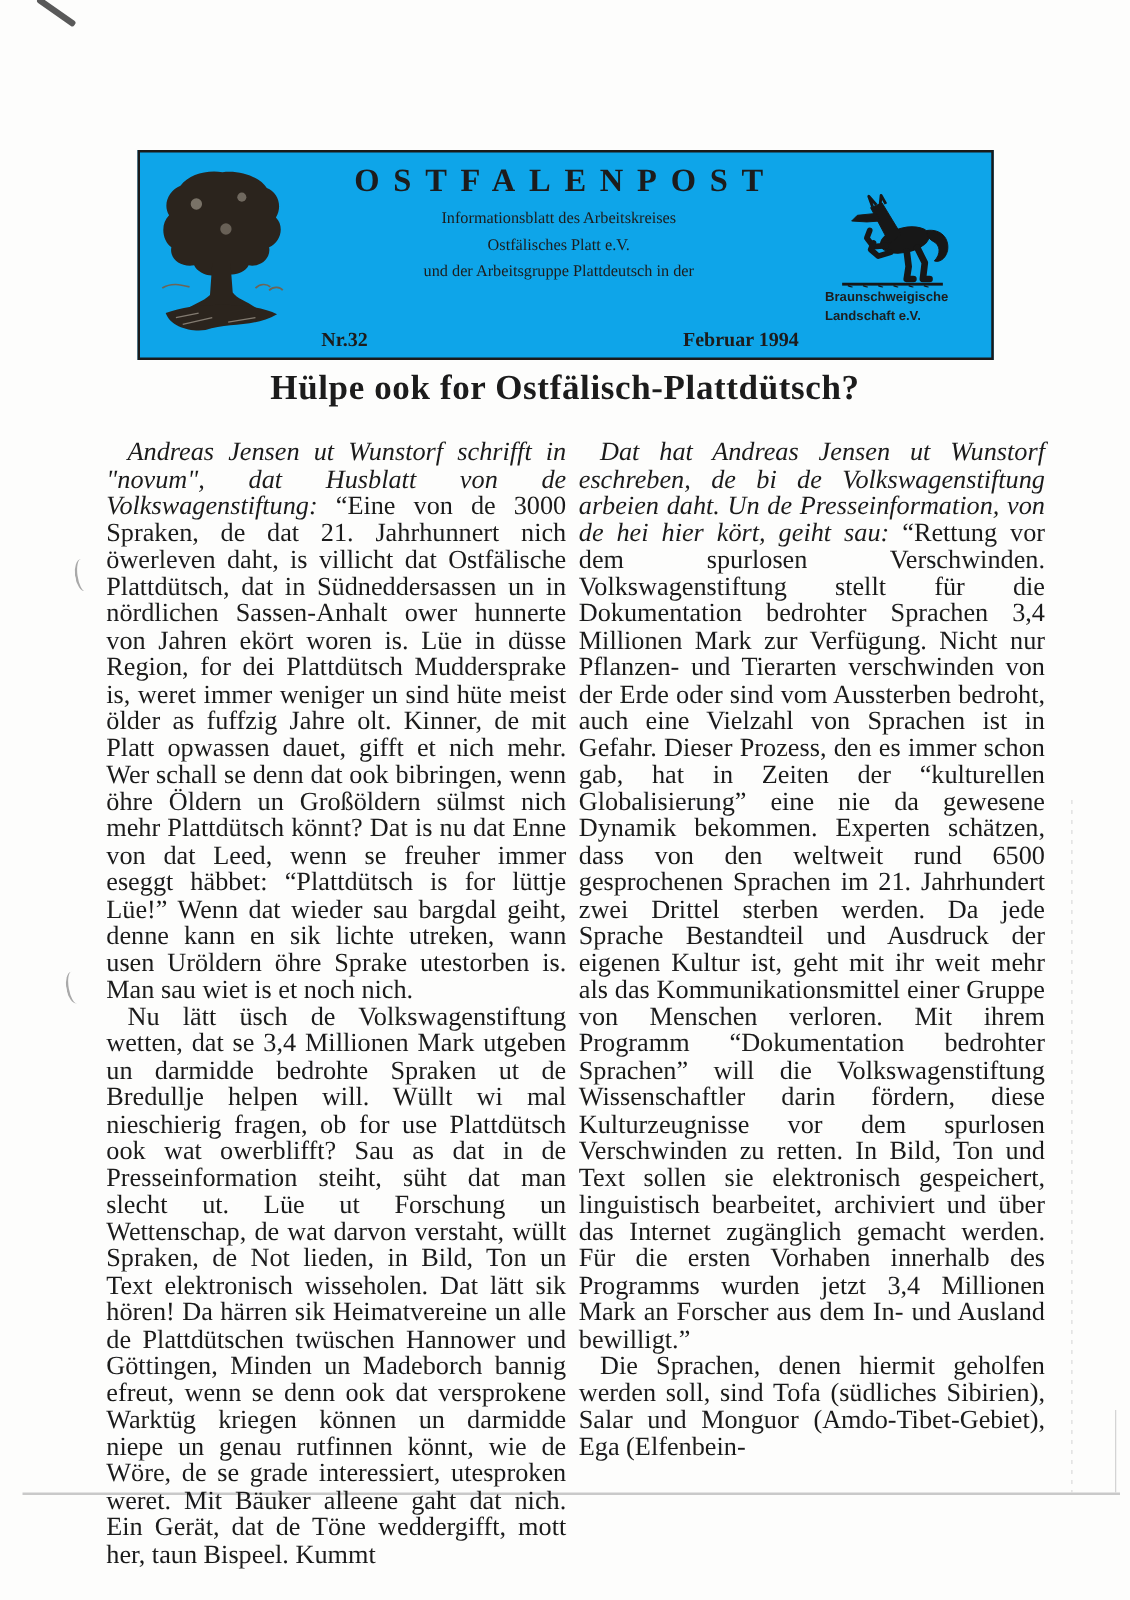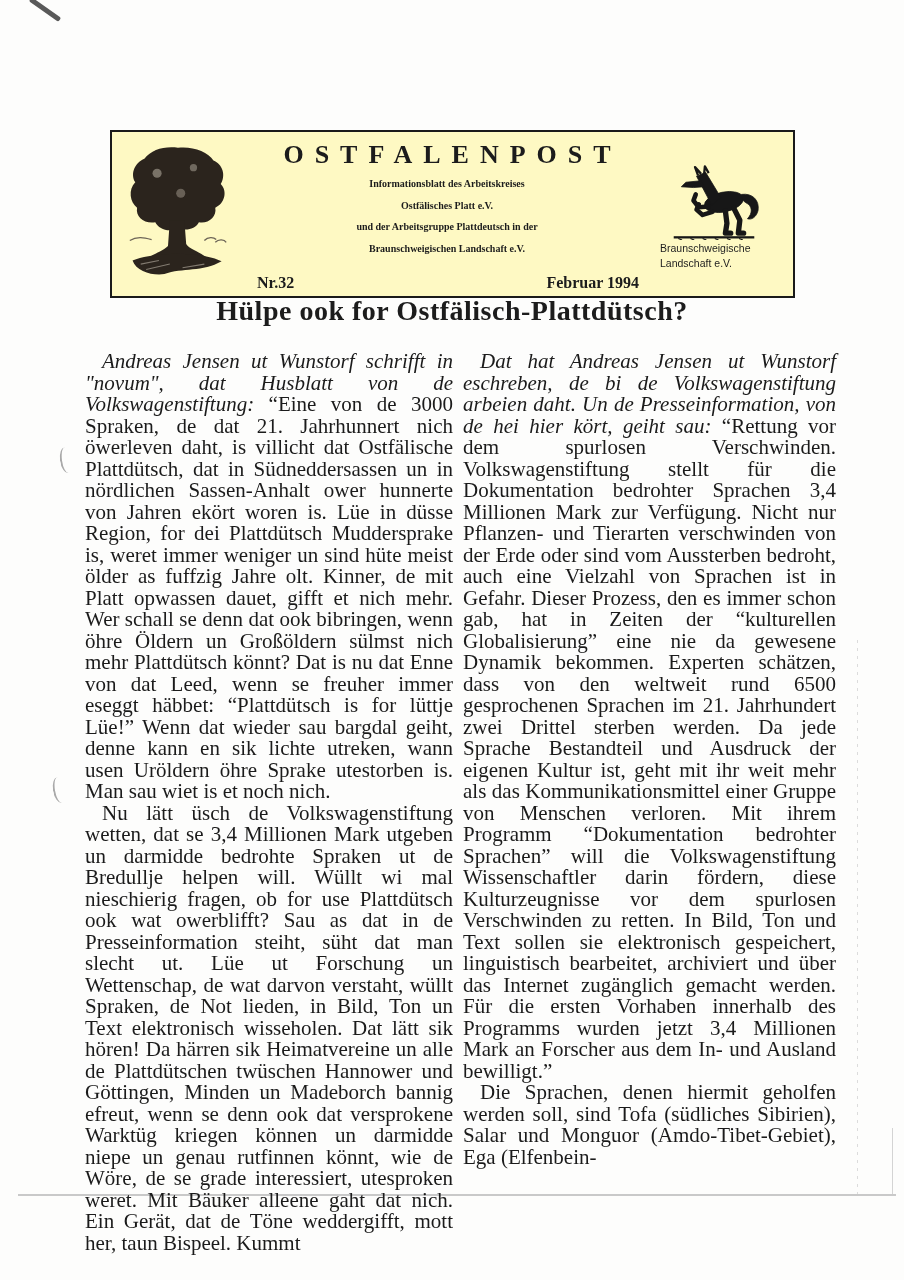--- a/index.html
+++ b/index.html
@@ -1,31 +1,31 @@
 <!DOCTYPE html>
 <html><head>
 <meta charset="utf-8">
 <style>
   html,body{margin:0;padding:0;background:#ffffff;}
   .page{position:relative;width:904px;height:1280px;background:#fdfdfc;overflow:hidden;
         font-family:"Liberation Serif",serif;color:#1c1c1c;}
 
   
-  .masthead{position:absolute;left:110px;top:130px;width:681px;height:164px;
-            border:2px solid #1a1a1a;background:#fef9c3;}
+  .masthead{position:absolute;left:110px;top:120px;width:681px;height:164px;
+            border:2px solid #1a1a1a;background:#0ea5e9;}
   .m-tree{position:absolute;left:16px;top:12px;width:100px;height:142px;}
   .m-center{position:absolute;left:118px;top:8px;width:434px;text-align:center;}
   .m-title{font-size:26px;font-weight:bold;letter-spacing:11px;padding-left:11px;
            margin-bottom:3px;white-space:nowrap;}
-  .m-sub{font-size:10px;font-weight:bold;line-height:21.5px;white-space:nowrap;}
+  .m-sub{font-size:13px;font-weight:normal;line-height:21.5px;white-space:nowrap;}
   .m-issue{position:absolute;left:145px;top:142px;width:382px;display:flex;
            justify-content:space-between;font-weight:bold;font-size:16px;}
   .m-logo{position:absolute;left:542px;top:32px;width:132px;}
   .m-logo svg{display:block;margin-left:8px;}
-  .m-logo-caption{font-family:"Liberation Sans",sans-serif;font-size:10.5px;font-weight:normal;
+  .m-logo-caption{font-family:"Liberation Sans",sans-serif;font-size:10.5px;font-weight:bold;
                   line-height:13px;color:#1d1d1d;margin-left:6px;margin-top:2px;}
 
   
   .headline{position:absolute;left:0;top:295px;width:100%;text-align:center;
             font-size:28px;font-weight:bold;letter-spacing:0.5px;}
 
   
   .column{position:absolute;top:351px;font-size:21px;line-height:21.5px;
           text-align:justify;color:#1b1b1b;}
   .col-left{left:85px;width:368px;}
@@ -72,21 +72,20 @@
       <path d="M2,104 C10,99 18,101 26,103" stroke="#6d6557" stroke-width="1.5" fill="none"></path>
       <path d="M84,104 C88,100 94,100 97,103 M96,106 C100,102 106,103 108,106" stroke="#6d6557" stroke-width="1.5" fill="none"></path>
       <path d="M14,130 L34,126 M20,136 L46,130 M60,134 L84,130" stroke="#d9d2c4" stroke-width="1.2" opacity="0.5" fill="none"></path>
     </svg>
 
     <div class="m-center">
       <div class="m-title">OSTFALENPOST</div>
       <div class="m-sub">Informationsblatt des Arbeitskreises</div>
       <div class="m-sub">Ostfälisches Platt e.V.</div>
       <div class="m-sub">und der Arbeitsgruppe Plattdeutsch in der</div>
-      <div class="m-sub">Braunschweigischen Landschaft e.V.</div>
     </div>
 
     <div class="m-issue">
       <span>Nr.32</span>
       <span>Februar 1994</span>
     </div>
 
     <div class="m-logo">
       <svg width="104" height="76" viewBox="0 0 130 100">
         <g fill="#171717" stroke="#171717">

